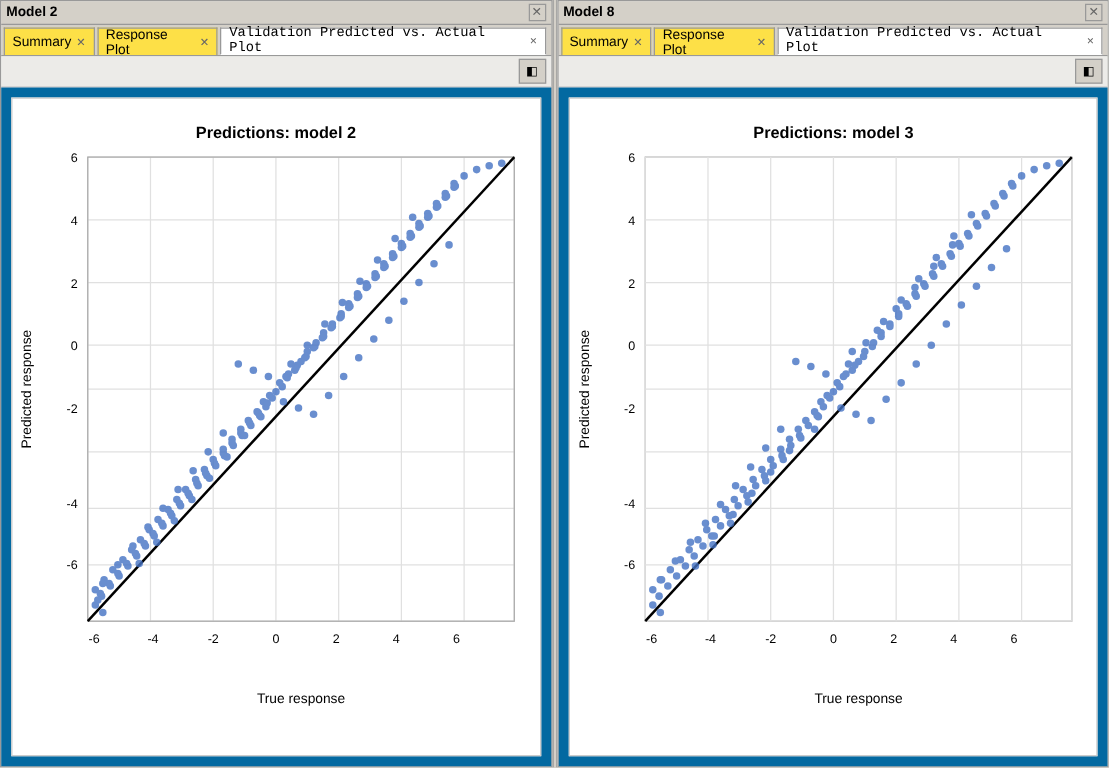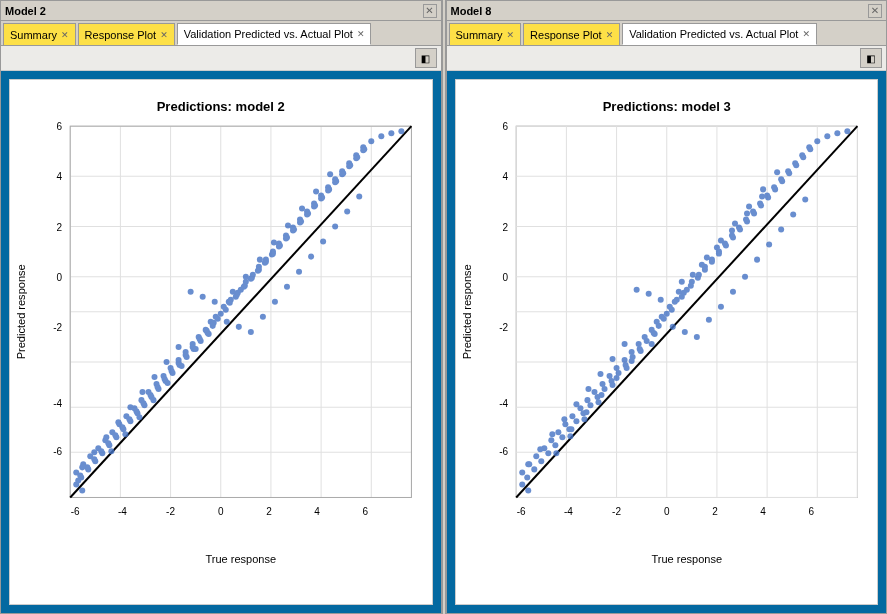--- a/index.html
+++ b/index.html
@@ -66,20 +66,21 @@
       margin-right: 2px;
       cursor: pointer;
       height: 22px;
       font-size: 11px;
       color: #000;
     }
     .tab.active {
       background: #fff;
       border-bottom: 1px solid #fff;
       z-index: 1;
+      font-family: Liberation Mono, monospace;
     }
     .tab-close {
       margin-left: 4px;
       font-size: 9px;
       color: #666;
       cursor: pointer;
     }
     .panel-toolbar {
       display: flex;
       justify-content: flex-end;

